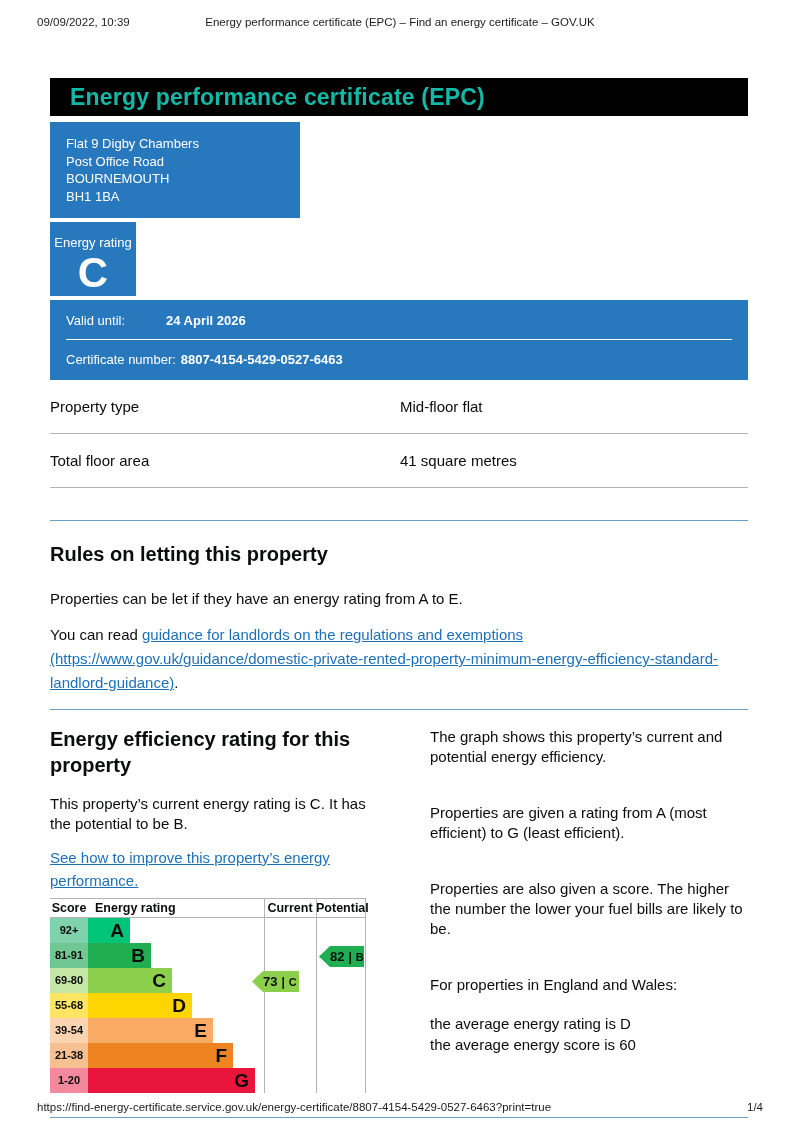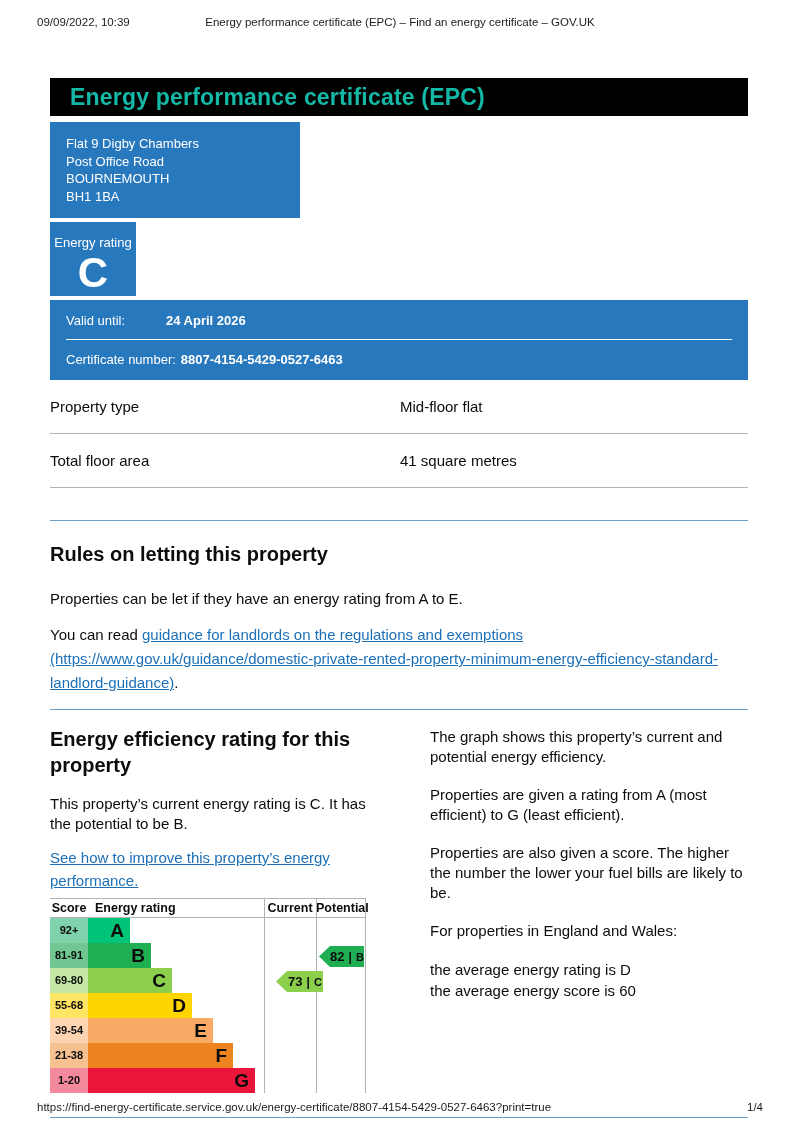--- a/index.html
+++ b/index.html
@@ -43,37 +43,37 @@
 
   .section-heading { font-size:20px; font-weight:bold; line-height:26px; }
   .rules h2 { margin-top:20px; }
   .rules p { font-size:15px; line-height:20px; margin-top:22px; }
   .rules .link-para { margin-top:14px; line-height:24px; }
   a.link { color:#1d70b8; text-decoration:underline; }
 
   .two-col { display:grid; grid-template-columns:320px 1fr; column-gap:60px; margin-top:16px; }
   .left-col p { font-size:15px; line-height:20px; margin-top:16px; }
   .left-col .improve-link { display:inline-block; margin-top:12px; font-size:15px; line-height:23px; }
-  .right-col p { font-size:15px; line-height:20px; margin-top:18px; }
+  .right-col p { font-size:15px; line-height:20px; margin-top:36px; }
   .right-col p:first-child { margin-top:1px; }
   .avg-lines { margin-top:18px; font-size:15px; line-height:21px; }
 
   
   .chart { position:relative; margin-top:6px; width:316px; border-top:1px solid #b1b4b6; }
   .chart-header { display:flex; height:19px; border-bottom:1px solid #b1b4b6; font-weight:bold; font-size:12.5px; align-items:center; }
   .ch-score { width:38px; text-align:center; }
   .ch-rating { width:176px; padding-left:7px; }
   .ch-current { width:52px; text-align:center; }
   .ch-potential { width:50px; text-align:center; }
   .chart-row { display:flex; height:25px; }
   .score-cell { width:38px; font-size:11px; font-weight:bold; line-height:25px; text-align:center; }
   .band-bar { font-size:19px; font-weight:bold; line-height:25px; text-align:right; padding-right:6px; color:#0b0c0c; }
   .vline { position:absolute; top:0; bottom:0; width:0; border-left:1px solid #b1b4b6; }
   .vl-1 { left:214px; } .vl-2 { left:266px; } .vl-3 { left:315px; }
-  .arrow { position:absolute; height:21px; display:flex; align-items:center; justify-content:center;
+  .arrow { position:absolute; height:21px; display:flex; align-items:center; justify-content:flex-start;
            padding-left:11px; color:#0b0c0c; font-weight:bold;
            clip-path:polygon(0 50%, 11px 0, 100% 0, 100% 100%, 11px 100%); }
   .arrow .num { font-size:13px; }
   .arrow .sep { font-size:12px; margin:0 4px; }
   .arrow .band-letter { font-size:11px; }
 </style>
 </head>
 <body>
 
 <div class="page">
@@ -171,21 +171,21 @@
                 <div class="band-bar" style="background: rgb(238, 131, 34); width: 145px;">F</div>
               </div>
               <div class="chart-row">
                 <div class="score-cell" style="background: rgb(244, 137, 157);">1-20</div>
                 <div class="band-bar" style="background: rgb(233, 21, 59); width: 167px;">G</div>
               </div>
             </div>
           <div class="vline vl-1"></div>
           <div class="vline vl-2"></div>
           <div class="vline vl-3"></div>
-        <div class="arrow" style="background: rgb(140, 207, 76); left: 226px; width: 47px; top: 72px;">
+        <div class="arrow" style="background: rgb(140, 207, 76); left: 202px; width: 47px; top: 72px;">
               <span class="num">73</span>
               <span class="sep">|</span>
               <span class="band-letter">C</span>
             </div>
             <div class="arrow" style="background: rgb(31, 174, 82); left: 269px; width: 45px; top: 47px;">
               <span class="num">82</span>
               <span class="sep">|</span>
               <span class="band-letter">B</span>
             </div>
           </div>

